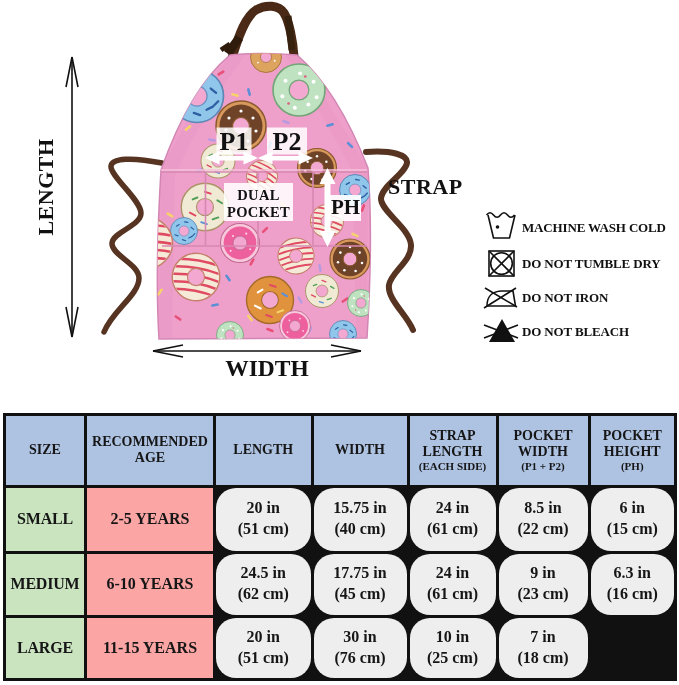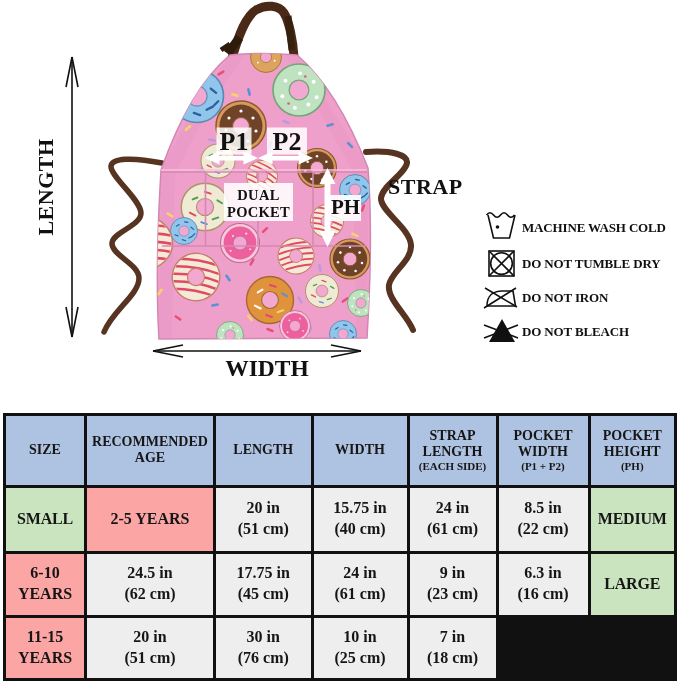--- a/index.html
+++ b/index.html
@@ -11,21 +11,21 @@
   #tbl{position:absolute;left:3px;top:413px;background:#111;
        display:grid;padding:3px;gap:3px;
        grid-template-columns:78px 126px 94.5px 93px 86px 89px 83.5px;
        grid-template-rows:68.5px 63px 61.5px 60px;}
   #tbl div{display:flex;flex-direction:column;align-items:center;justify-content:center;
        text-align:center;color:#161616;font-weight:bold;font-size:16px;line-height:1.3;}
   #tbl .h{background:#aec2e2;font-size:14px;line-height:1.15;}
   #tbl .h small{font-size:11px;font-weight:bold;text-align:right;}
   #tbl .s{background:#c9e4bf;font-size:16px;letter-spacing:-0.2px;}
   #tbl .a{background:#fca5a5;}
-  #tbl .d{background:#eeeeee;}
+  #tbl .d{background:#eeeeee;border-radius:20px;}
 </style>
 </head>
 <body>
 <div id="page">
 
 <svg id="diagram" width="679" height="685" viewBox="0 0 679 685">
   <defs>
     <clipPath id="apclip">
           <path d="M230,55 Q263,52 297,55 Q337,89 368,168 C372,220 370,290 367,338 L159,339 C156,290 158,220 161,170 Q190,88 230,55 Z"></path>
         </clipPath>
@@ -312,20 +312,21 @@
   <div class="h">STRAP<br>LENGTH<br><small>(EACH SIDE)</small></div>
   <div class="h">POCKET<br>WIDTH<br><small>(P1 + P2)</small></div>
   <div class="h">POCKET<br>HEIGHT<br><small>(PH)</small></div>
 
   <div class="s">SMALL</div>
   <div class="a">2-5 YEARS</div>
   <div class="d">20 in<br>(51 cm)</div>
   <div class="d">15.75 in<br>(40 cm)</div>
   <div class="d">24 in<br>(61 cm)</div>
   <div class="d">8.5 in<br>(22 cm)</div>
+  <div class="d">6 in<br>(15 cm)</div>
 
   <div class="s">MEDIUM</div>
   <div class="a">6-10 YEARS</div>
   <div class="d">24.5 in<br>(62 cm)</div>
   <div class="d">17.75 in<br>(45 cm)</div>
   <div class="d">24 in<br>(61 cm)</div>
   <div class="d">9 in<br>(23 cm)</div>
   <div class="d">6.3 in<br>(16 cm)</div>
 
   <div class="s">LARGE</div>

